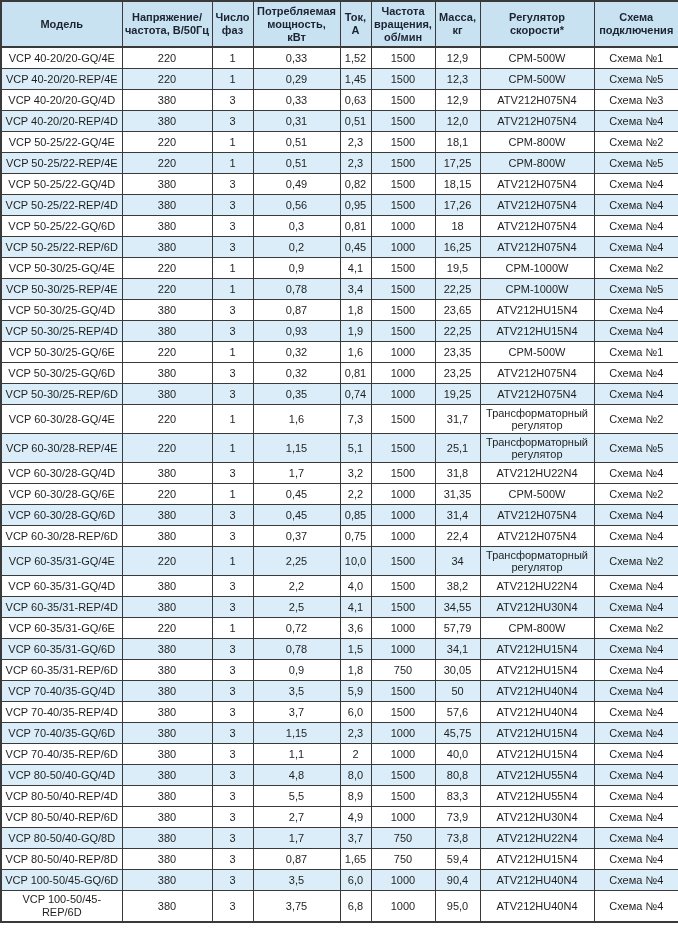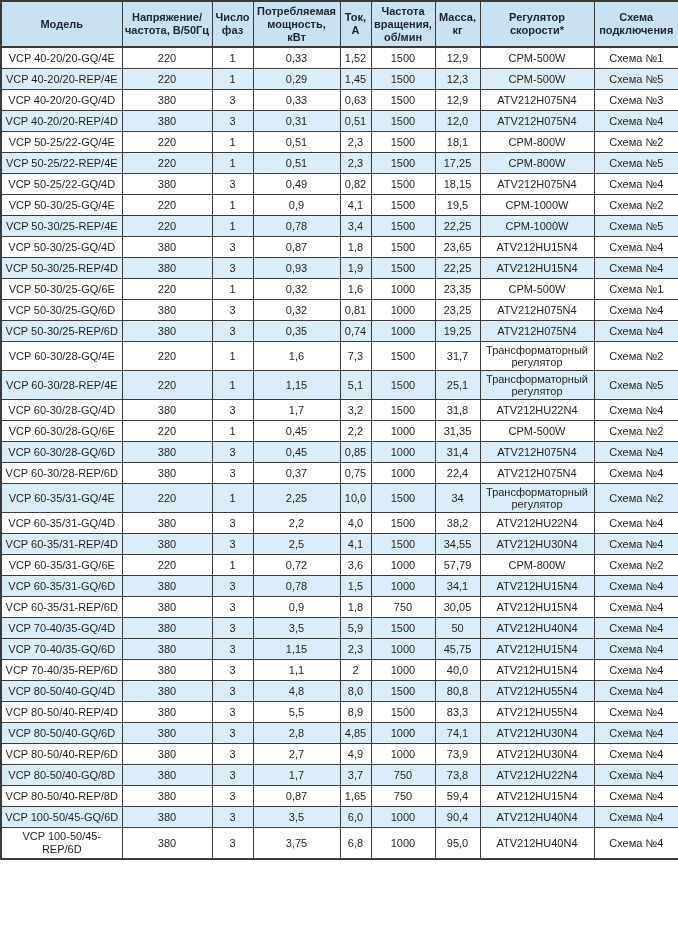--- a/index.html
+++ b/index.html
@@ -155,20 +155,53 @@
         <td class="col-model">VCP 50-25/22-GQ/4D</td>
         <td class="col-voltage">380</td>
         <td class="col-phases">3</td>
         <td class="col-power">0,49</td>
         <td class="col-current">0,82</td>
         <td class="col-rpm">1500</td>
         <td class="col-mass">18,15</td>
         <td class="col-regulator">ATV212H075N4</td>
         <td class="col-scheme">Схема №4</td>
       </tr>
+      <tr class="shaded">
+        <td class="col-model">VCP 50-25/22-REP/4D</td>
+        <td class="col-voltage">380</td>
+        <td class="col-phases">3</td>
+        <td class="col-power">0,56</td>
+        <td class="col-current">0,95</td>
+        <td class="col-rpm">1500</td>
+        <td class="col-mass">17,26</td>
+        <td class="col-regulator">ATV212H075N4</td>
+        <td class="col-scheme">Схема №4</td>
+      </tr>
+      <tr>
+        <td class="col-model">VCP 50-25/22-GQ/6D</td>
+        <td class="col-voltage">380</td>
+        <td class="col-phases">3</td>
+        <td class="col-power">0,3</td>
+        <td class="col-current">0,81</td>
+        <td class="col-rpm">1000</td>
+        <td class="col-mass">18</td>
+        <td class="col-regulator">ATV212H075N4</td>
+        <td class="col-scheme">Схема №4</td>
+      </tr>
+      <tr class="shaded">
+        <td class="col-model">VCP 50-25/22-REP/6D</td>
+        <td class="col-voltage">380</td>
+        <td class="col-phases">3</td>
+        <td class="col-power">0,2</td>
+        <td class="col-current">0,45</td>
+        <td class="col-rpm">1000</td>
+        <td class="col-mass">16,25</td>
+        <td class="col-regulator">ATV212H075N4</td>
+        <td class="col-scheme">Схема №4</td>
+      </tr>
       <tr>
         <td class="col-model">VCP 50-30/25-GQ/4E</td>
         <td class="col-voltage">220</td>
         <td class="col-phases">1</td>
         <td class="col-power">0,9</td>
         <td class="col-current">4,1</td>
         <td class="col-rpm">1500</td>
         <td class="col-mass">19,5</td>
         <td class="col-regulator">CPM-1000W</td>
         <td class="col-scheme">Схема №2</td>
@@ -375,20 +408,31 @@
         <td class="col-model">VCP 70-40/35-GQ/4D</td>
         <td class="col-voltage">380</td>
         <td class="col-phases">3</td>
         <td class="col-power">3,5</td>
         <td class="col-current">5,9</td>
         <td class="col-rpm">1500</td>
         <td class="col-mass">50</td>
         <td class="col-regulator">ATV212HU40N4</td>
         <td class="col-scheme">Схема №4</td>
       </tr>
+      <tr>
+        <td class="col-model">VCP 70-40/35-REP/4D</td>
+        <td class="col-voltage">380</td>
+        <td class="col-phases">3</td>
+        <td class="col-power">3,7</td>
+        <td class="col-current">6,0</td>
+        <td class="col-rpm">1500</td>
+        <td class="col-mass">57,6</td>
+        <td class="col-regulator">ATV212HU40N4</td>
+        <td class="col-scheme">Схема №4</td>
+      </tr>
       <tr class="shaded">
         <td class="col-model">VCP 70-40/35-GQ/6D</td>
         <td class="col-voltage">380</td>
         <td class="col-phases">3</td>
         <td class="col-power">1,15</td>
         <td class="col-current">2,3</td>
         <td class="col-rpm">1000</td>
         <td class="col-mass">45,75</td>
         <td class="col-regulator">ATV212HU15N4</td>
         <td class="col-scheme">Схема №4</td>
@@ -417,31 +461,20 @@
       </tr>
       <tr>
         <td class="col-model">VCP 80-50/40-REP/4D</td>
         <td class="col-voltage">380</td>
         <td class="col-phases">3</td>
         <td class="col-power">5,5</td>
         <td class="col-current">8,9</td>
         <td class="col-rpm">1500</td>
         <td class="col-mass">83,3</td>
         <td class="col-regulator">ATV212HU55N4</td>
-        <td class="col-scheme">Схема №4</td>
-      </tr>
-      <tr class="shaded">
-        <td class="col-model">VCP 80-50/40-GQ/6D</td>
-        <td class="col-voltage">380</td>
-        <td class="col-phases">3</td>
-        <td class="col-power">2,8</td>
-        <td class="col-current">4,85</td>
-        <td class="col-rpm">1000</td>
-        <td class="col-mass">74,1</td>
-        <td class="col-regulator">ATV212HU30N4</td>
         <td class="col-scheme">Схема №4</td>
       </tr>
       <tr>
         <td class="col-model">VCP 80-50/40-REP/6D</td>
         <td class="col-voltage">380</td>
         <td class="col-phases">3</td>
         <td class="col-power">2,7</td>
         <td class="col-current">4,9</td>
         <td class="col-rpm">1000</td>
         <td class="col-mass">73,9</td>

